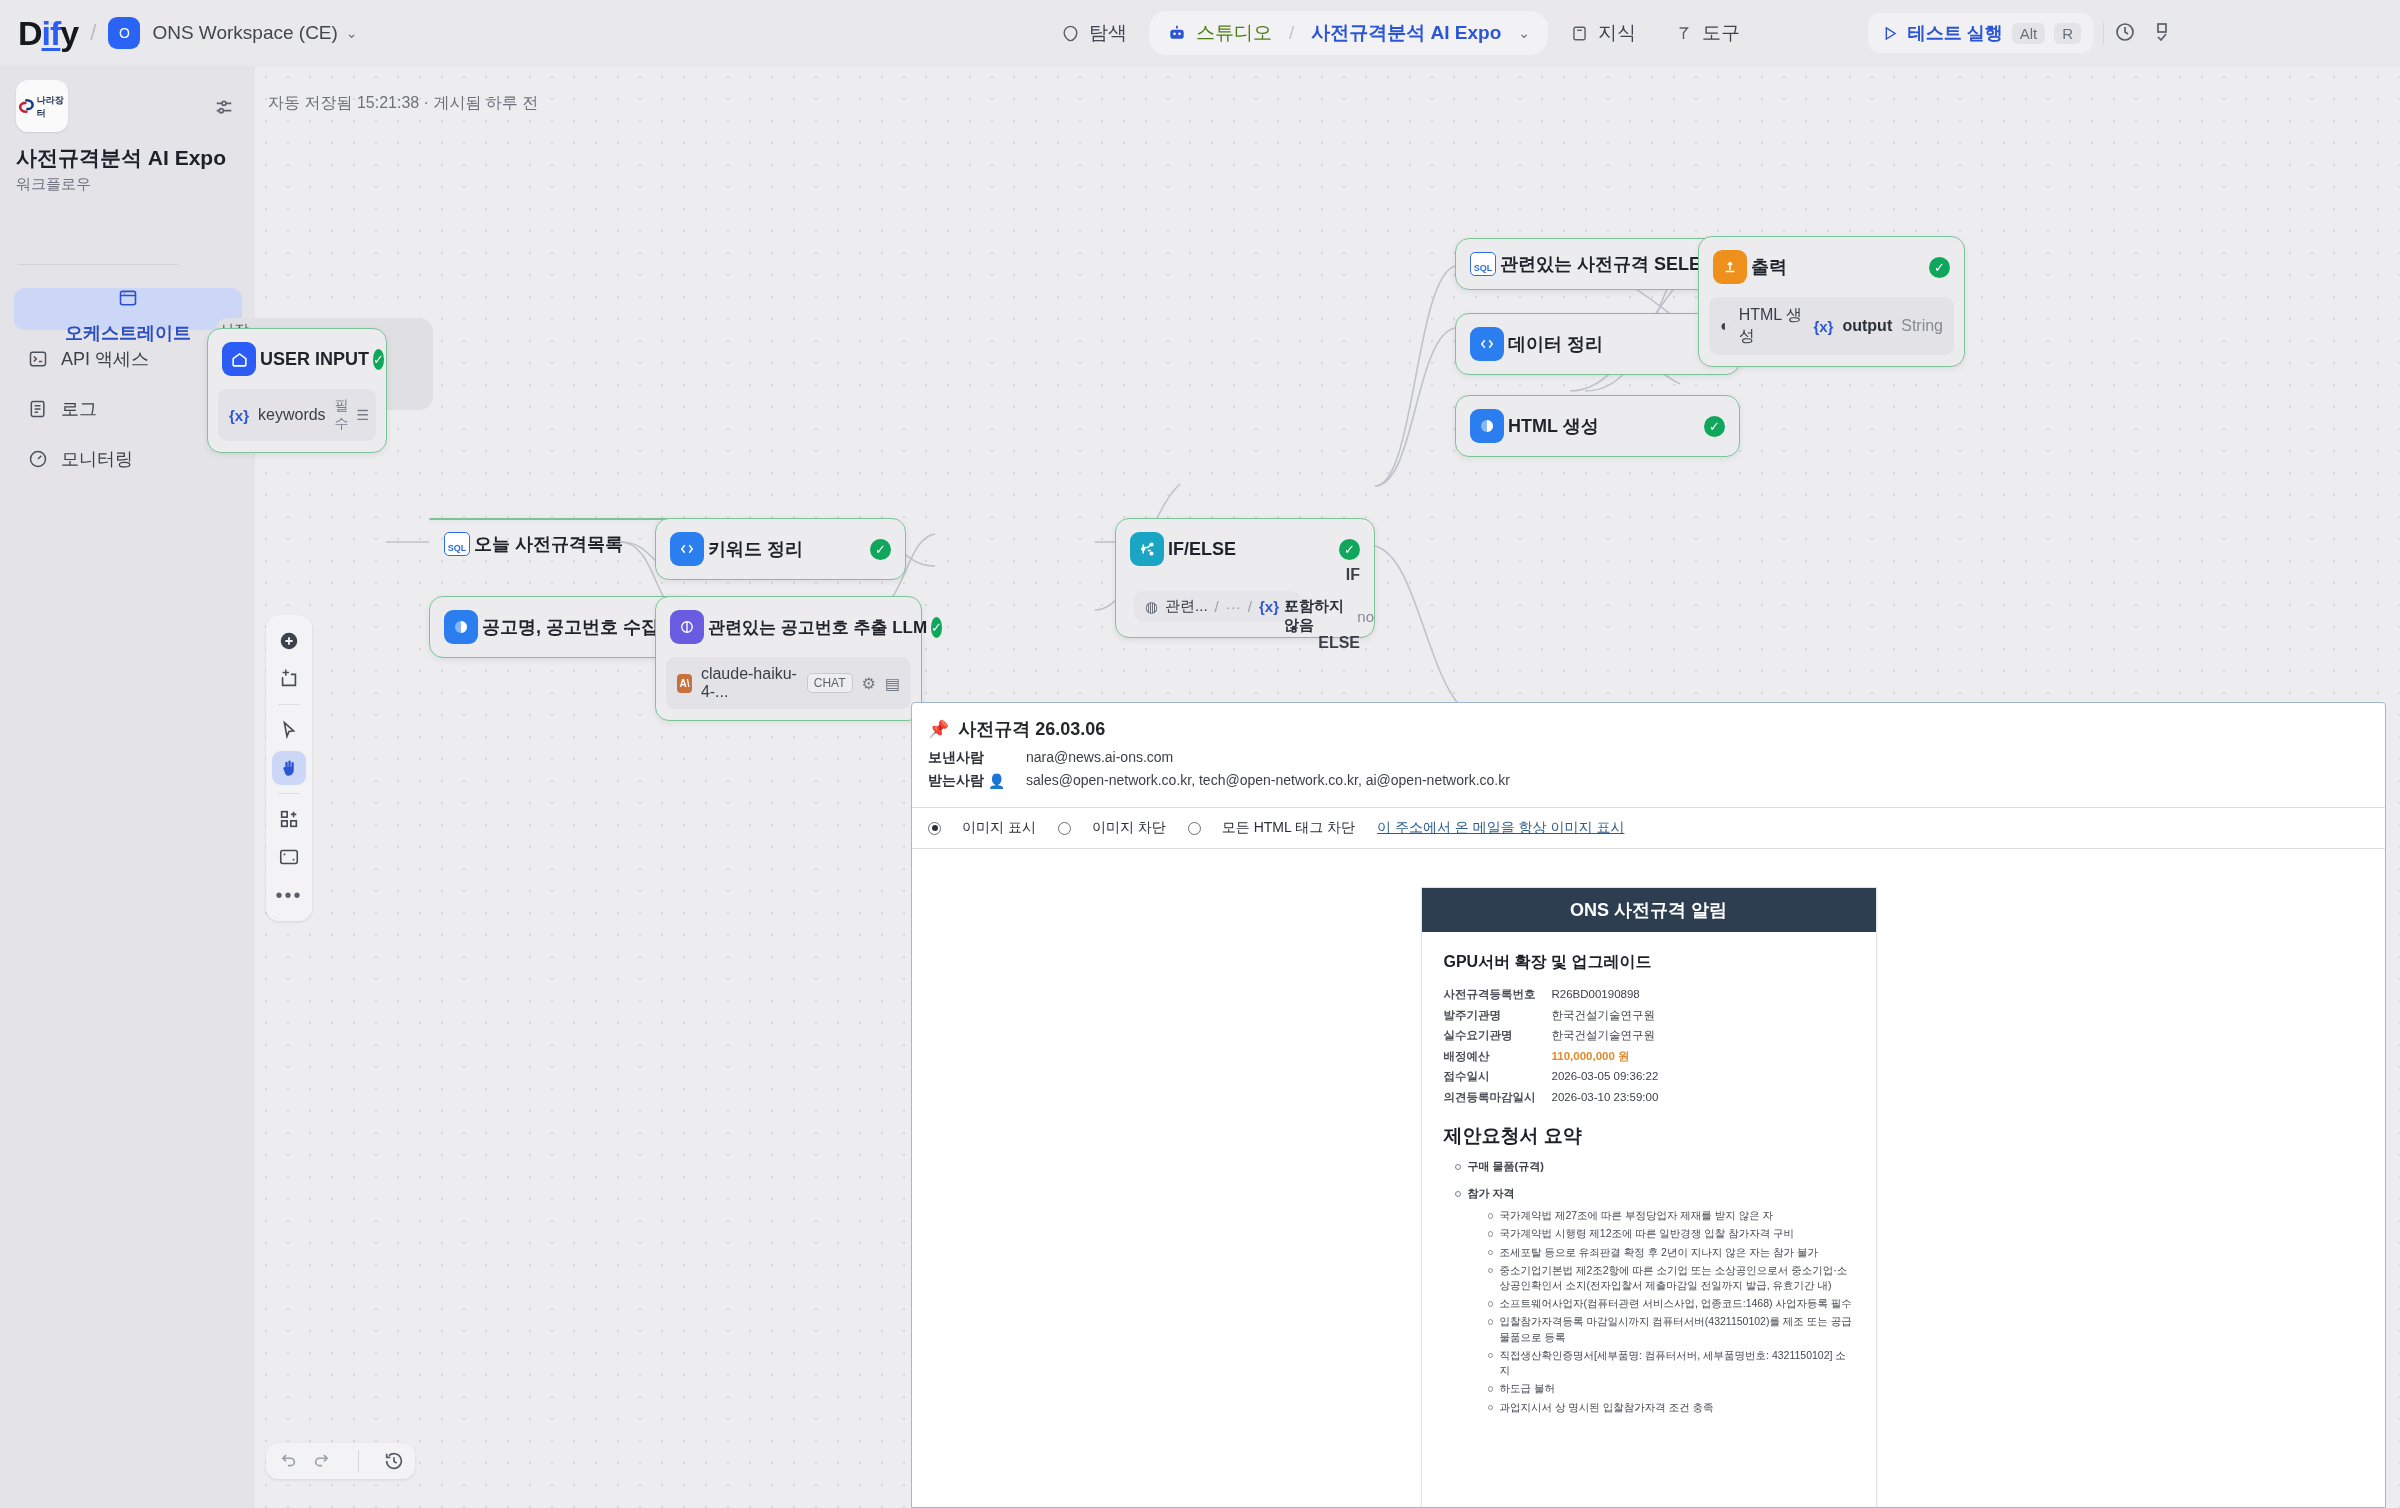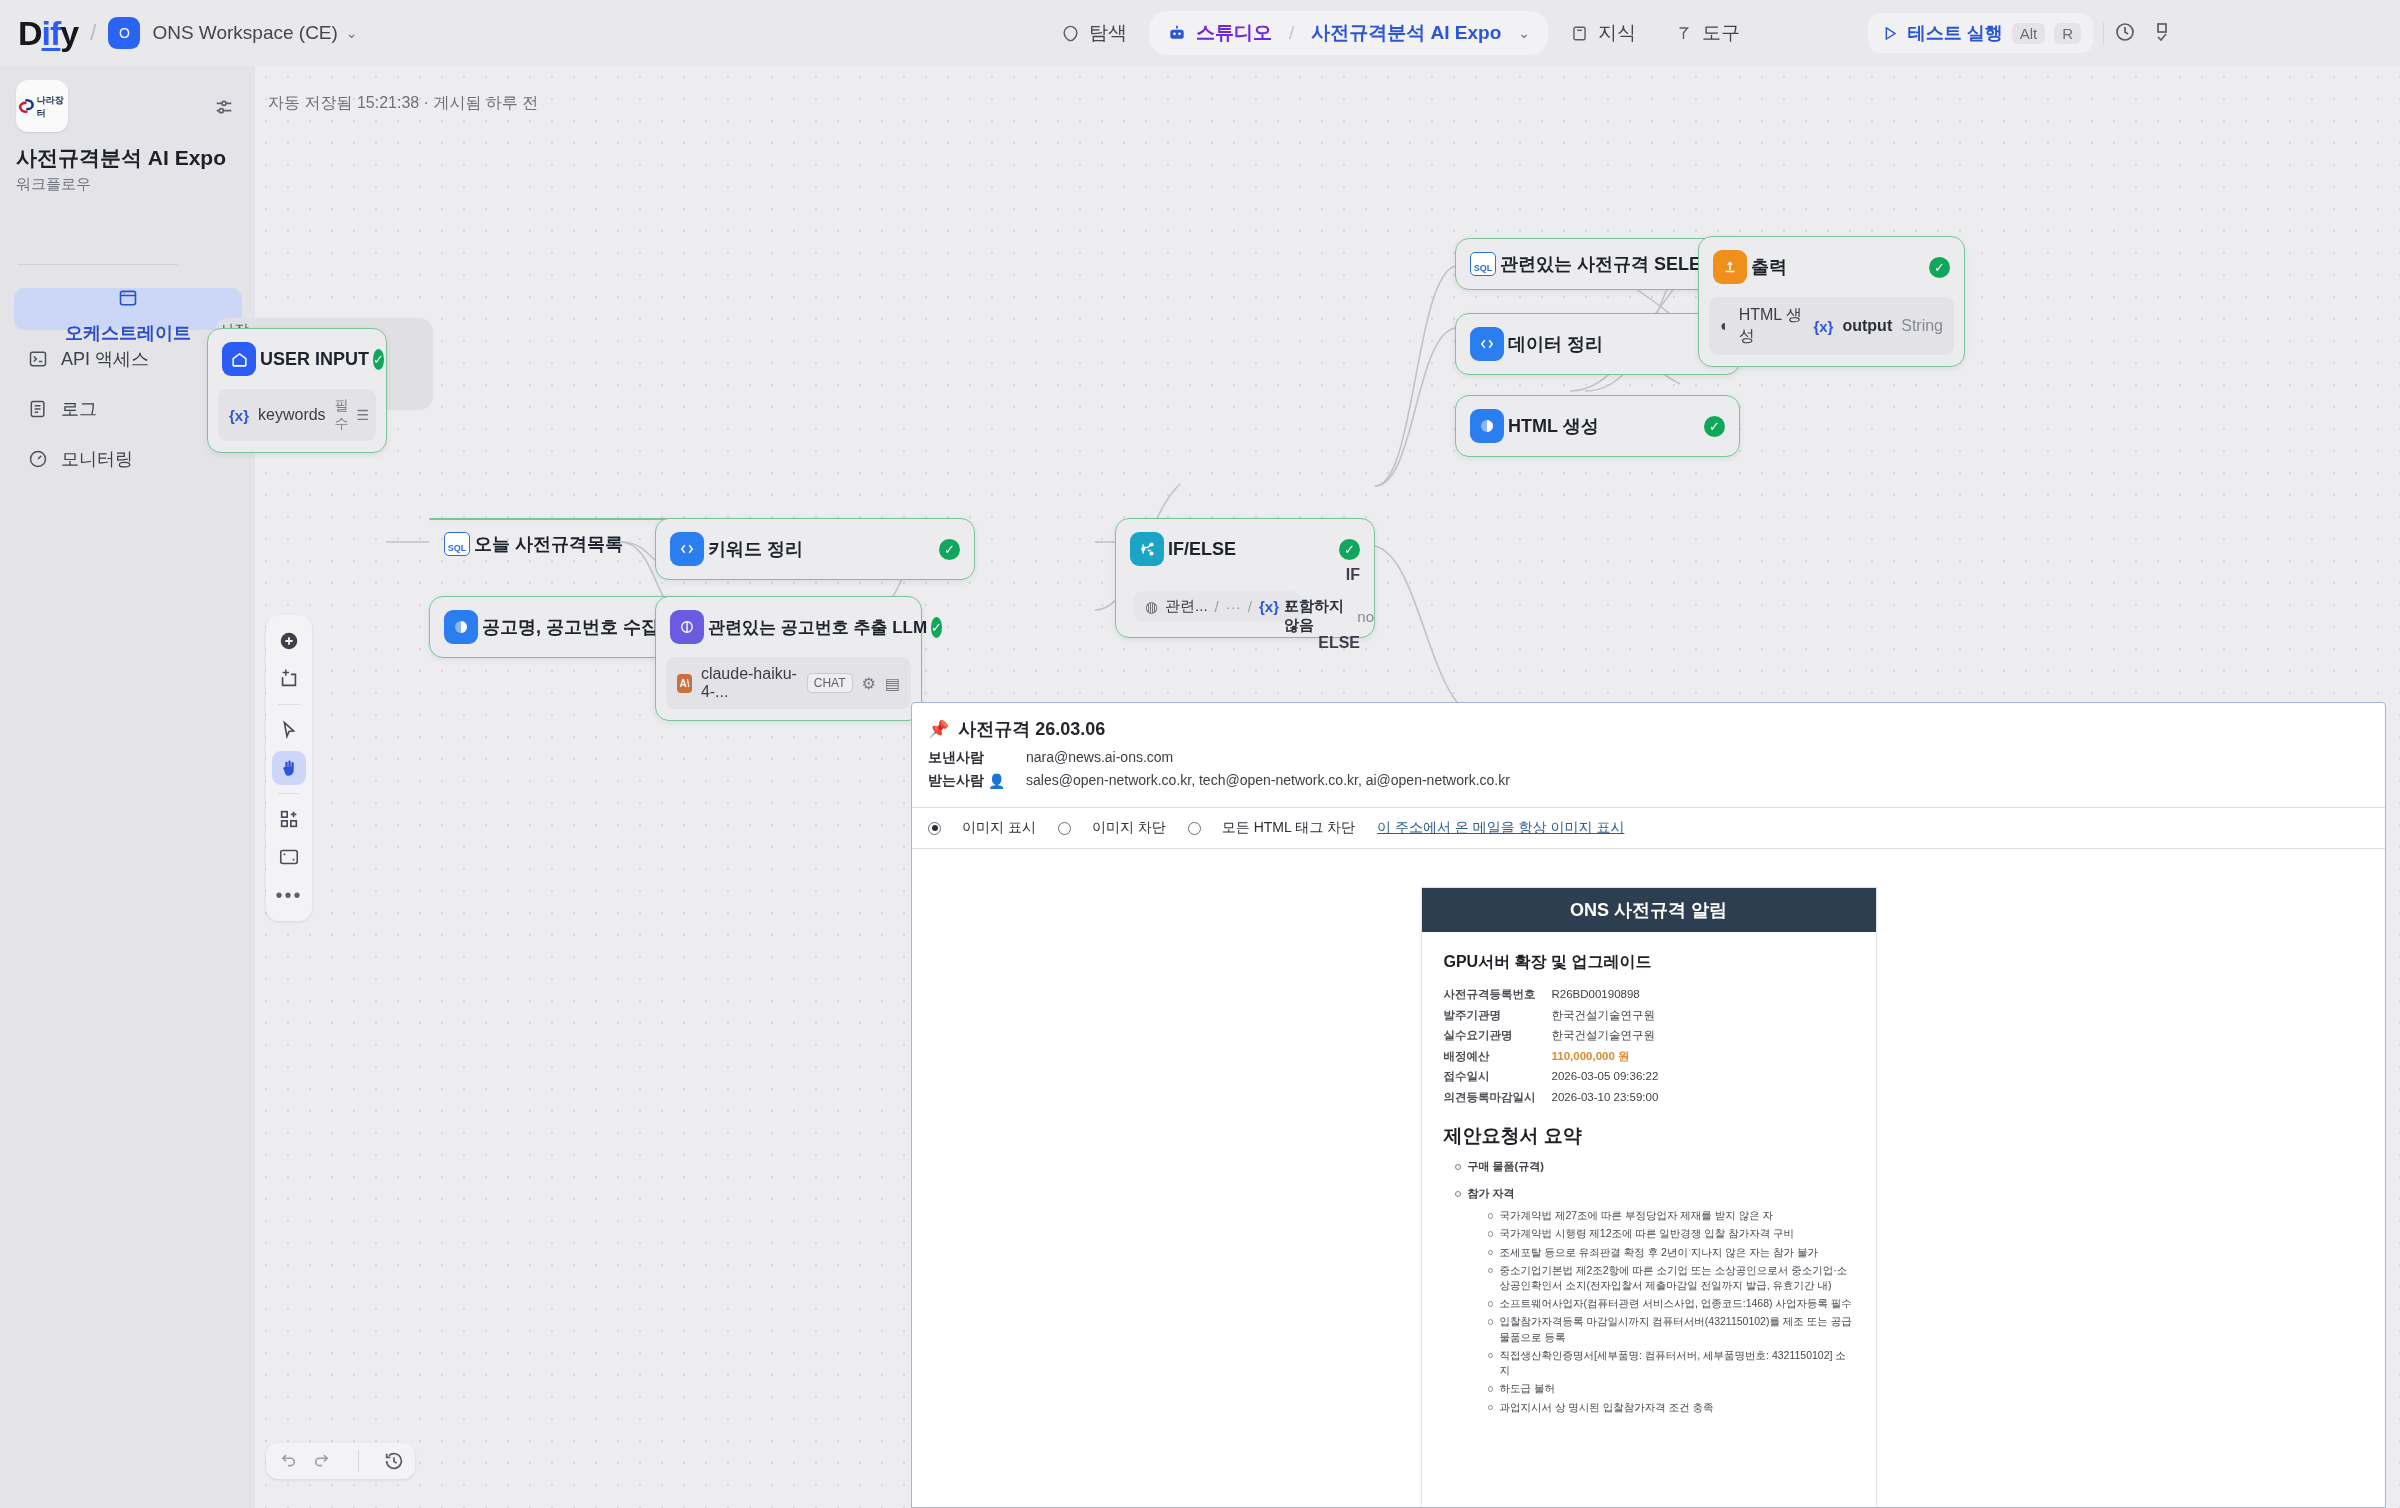--- a/index.html
+++ b/index.html
@@ -34,21 +34,21 @@
   .nav-center {
     position: absolute; left: 1045px; top: 9px; height: 48px;
     display: flex; align-items: center; gap: 6px;
   }
   .nav-item {
     display: flex; align-items: center; gap: 9px;
     padding: 10px 16px; border-radius: 14px;
     font-size: 19px; color: #414550; font-weight: 500; white-space: nowrap;
   }
   .nav-item.pill { background: #f2f2f4; border-radius: 18px; padding: 9px 18px; }
-  .nav-item.pill .studio { color: #6d28d9; font-weight: 700; }
+  .nav-item.pill .studio { color: #4d7c0f; font-weight: 400; }
   .nav-item.pill .slash { color: #c3c6cd; margin: 0 8px; }
   .nav-item.pill .flow { color: #2b55d4; font-weight: 700; }
   .ico { display: inline-flex; align-items: center; justify-content: center; }
 
   .topbar-right {
     position: absolute; right: 6px; top: 12px; height: 42px;
     display: flex; align-items: center;
   }
   .run-pill {
     display: flex; align-items: center; gap: 9px;
@@ -444,21 +444,21 @@
           <svg width="18" height="18" viewBox="0 0 24 24">
               <circle cx="12" cy="12" r="8" fill="#fff" opacity=".45"></circle>
               <path d="M12 4a8 8 0 0 1 0 16z" fill="#fff"></path>
             </svg>
         </div>
         <div class="node-title">공고명, 공고번호 수집</div>
         <div class="node-check">✓</div>
       </div>
     </div>
 
-    <div class="node" style="left:400px; top:452px; width:320px;">
+    <div class="node" style="left:400px; top:452px; width:251px;">
       <div class="node-head">
         <div class="node-icon" style="background:#2b7ef0;">
           <svg width="18" height="18" viewBox="0 0 24 24" fill="none" stroke="#fff" stroke-width="2">
               <path d="M9 7l-4 5 4 5M15 7l4 5-4 5"></path>
             </svg>
         </div>
         <div class="node-title">키워드 정리</div>
         <div class="node-check">✓</div>
       </div>
     </div>

